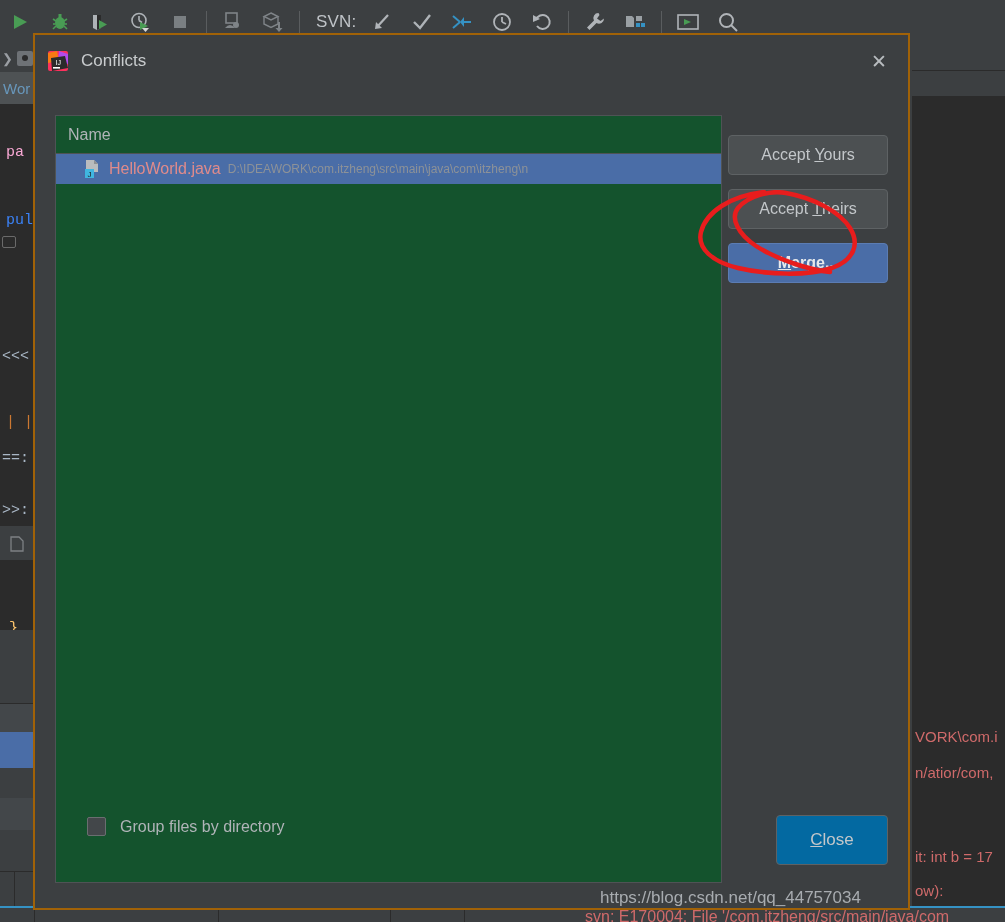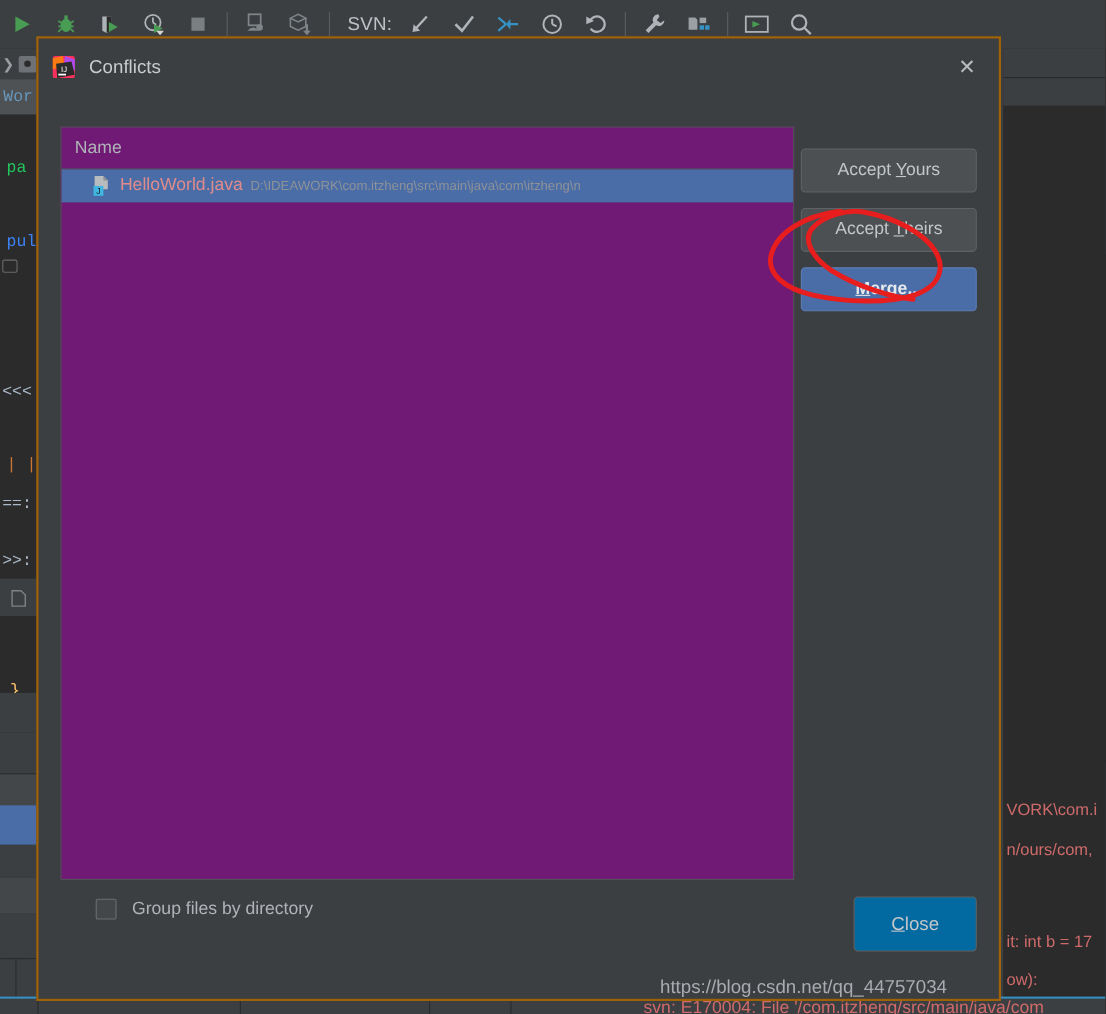--- a/index.html
+++ b/index.html
@@ -31,21 +31,21 @@
 
   
   .left-strip { position: absolute; left: 0; top: 44px; width: 34px; bottom: 0; background: #2b2b2b; }
   .ls-crumb { position: absolute; left:0; top:0; width:34px; height: 28px; background:#3c3f41;
               display:flex; align-items:center; gap:4px; padding-left:2px; }
   .crumb-chevron { color: #9a9ea3; font-size: 13px; }
   .crumb-box { width: 16px; height: 15px; background: #6e7276; border-radius: 2px; position: relative; }
   .crumb-box:after { content:""; position:absolute; left:5px; top:4px; width:6px; height:6px;
                      border-radius:50%; background:#2b2b2b; }
   .ls-tab { position:absolute; left:0; top:28px; width:34px; height:32px; background:#4e5254;
-            display:flex; align-items:center; padding-left:3px;font-family:Liberation Mono, monospace; }
+            display:flex; align-items:center; padding-left:3px; }
   .ls-tab span { color:#6897bb; font-size:15px; white-space:nowrap; }
   .ls-code { position:absolute; left:0; top:60px; width:34px; bottom:0;
              font-family:"Liberation Mono", monospace; font-size:15px; }
   .ls-code div { position:absolute; white-space:nowrap; }
 
   .gutter-mark { position:absolute; left:2px; width:14px; height:12px;
                  border:1px solid #6a6a6a; border-radius:2px; }
 
   .left-lowblock { position:absolute; left:0; width:34px; }
 
@@ -76,22 +76,22 @@
   }
   .ij-icon { width: 22px; height: 22px; position: relative; }
   .dlg-title-text { color: #c9ccce; font-size: 17px; }
   .dlg-close {
     position: absolute; right: 16px; top: 13px; width: 26px; height: 26px;
     display: flex; align-items: center; justify-content: center;
     color: #b8bcbf; font-size: 19px; cursor: pointer;
   }
 
   .list-panel {
-    position: absolute; left: 20px; top: 80px; width: 667px; height: 685px;
-    background: #701a75; border: 1px solid #4f5355;
+    position: absolute; left: 20px; top: 80px; width: 667px; height: 768px;
+    background: #14532d; border: 1px solid #4f5355;
   }
   .list-header {
     height: 38px; display: flex; align-items: center; padding-left: 12px;
     color: #b0b4b8; font-size: 16px; border-bottom: 1px solid #4f5355;
   }
   .list-row {
     height: 30px; background: #4a6da7; display: flex; align-items: center;
     padding-left: 26px; gap: 7px; overflow: hidden;
   }
   .java-icon { width: 20px; height: 20px; position: relative; flex: 0 0 auto; }
@@ -262,21 +262,21 @@
 
     <div class="left-strip">
       <div class="ls-crumb">
         <span class="crumb-chevron">❯</span>
         <span class="crumb-box"></span>
       </div>
       <div class="ls-tab">
         <span>Wor</span>
       </div>
       <div class="ls-code" id="code-area">
-          <div style="color: #22c55e; top: 40px; left: 6px;">pa</div>
+          <div style="color: #f9a8d4; top: 40px; left: 6px;">pa</div>
           <div style="color: #3b82f6; top: 108px; left: 6px;">pul</div>
           <div style="color: rgb(169, 183, 198); top: 244px; left: 2px;">&lt;&lt;&lt;</div>
           <div style="color: rgb(204, 120, 50); top: 310px; left: 6px;">| |</div>
           <div style="color: rgb(169, 183, 198); top: 346px; left: 2px;">==:</div>
           <div style="color: rgb(169, 183, 198); top: 398px; left: 2px;">&gt;&gt;:</div>
           <div style="color: rgb(255, 198, 109); top: 516px; left: 9px;">}</div>
           <div style="color: rgb(176, 180, 184); top: 562px; left: 8px;">He</div>
           <div style="color: rgb(176, 180, 184); top: 600px; left: 0px;">atior</div>
         </div>
       <div class="gutter-mark" style="top:192px"></div>
@@ -296,21 +296,21 @@
           </svg>
       </div>
     </div>
 
     <div class="right-strip">
       <div class="rs-tabs">
           <div class="ln"></div>
         </div>
       <div class="rs-log" id="console-log">
           <div style="top: 632px;">VORK\com.i</div>
-          <div style="top: 668px;">n/ours/com,</div>
+          <div style="top: 668px;">n/atior/com,</div>
           <div style="top: 752px;">it: int b = 17</div>
           <div style="top: 786px;">ow):</div>
           <div style="top: 818px;">zheng\src\n</div>
         </div>
     </div>
 
     <div class="ide-blueline"></div>
     <div class="ide-bottombar">
       <div class="bb-sep" style="left:34px"></div>
       <div class="bb-sep" style="left:218px"></div>

